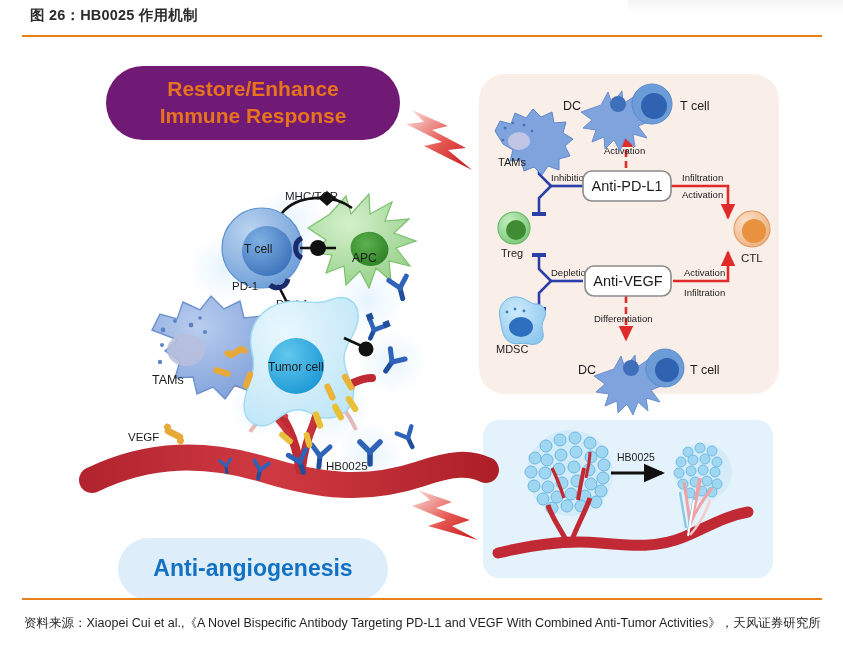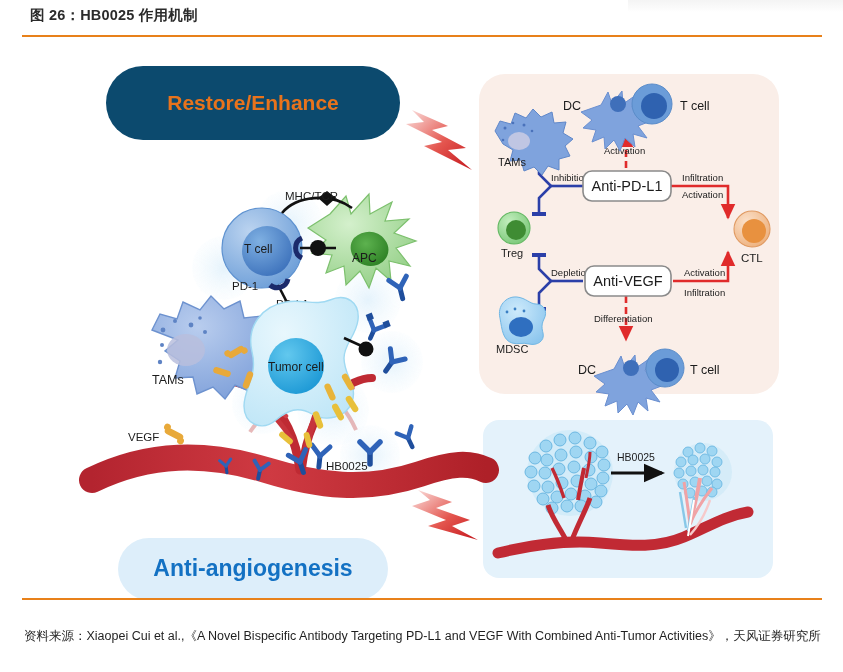--- a/index.html
+++ b/index.html
@@ -41,42 +41,42 @@
     background: #e8811a;
   }
   .footer-rule {
     position: absolute;
     left: 22px; top: 598px;
     width: 800px; height: 2px;
     background: #e8811a;
   }
   .source-line {
     position: absolute;
-    left: 24px; top: 621px;
+    left: 24px; top: 608px;
     width: 800px;
     font-size: 12.5px;
     color: #1f1f1f;
     line-height: 31px;
   }
 
   
   .banner {
     position: absolute;
     display: flex;
     align-items: center;
     justify-content: center;
     text-align: center;
     border-radius: 40px;
     font-weight: bold;
     line-height: 1.28;
   }
   .banner-immune {
     left: 106px; top: 66px;
     width: 294px; height: 74px;
-    background: #0c4a6e;
+    background: #701a75;
     color: #e8731c;
     font-size: 21px;
   }
   .banner-angio {
     left: 118px; top: 518px;
     width: 270px; height: 62px;
     background: #ddeefa;
     color: #1371c3;
     font-size: 23px;
     margin-top: 20px;
@@ -119,20 +119,21 @@
 
   <div class="fig-title">图 26：HB0025 作用机制</div>
   <div class="title-rule"></div>
 
   <div class="panel-immune"></div>
   <div class="panel-angio"></div>
 
   <div class="banner banner-immune">
     <div>
       <span>Restore/Enhance</span><br>
+      <span>Immune Response</span>
     </div>
   </div>
 
   <div class="banner banner-angio">
     <span>Anti-angiogenesis</span>
   </div>
 
   <svg class="svg-layer" viewBox="0 0 843 672">
     <defs>
       <radialGradient id="gTcell" cx="35%" cy="30%" r="75%">

